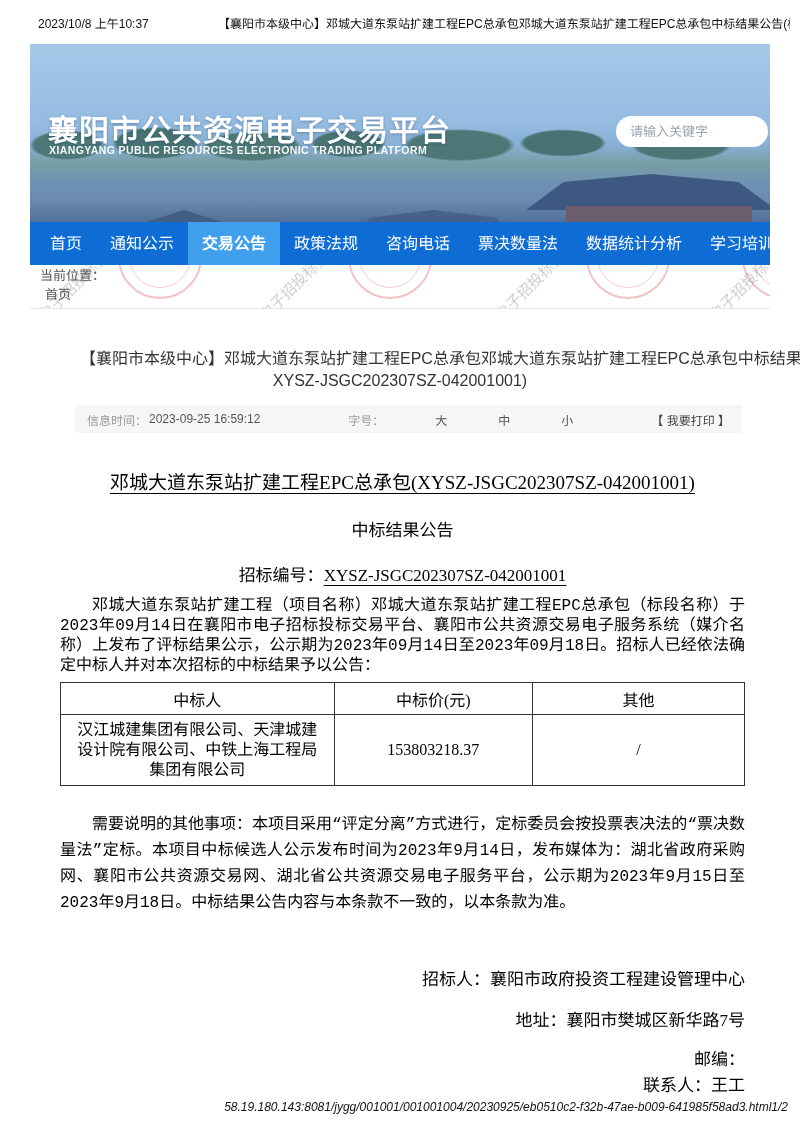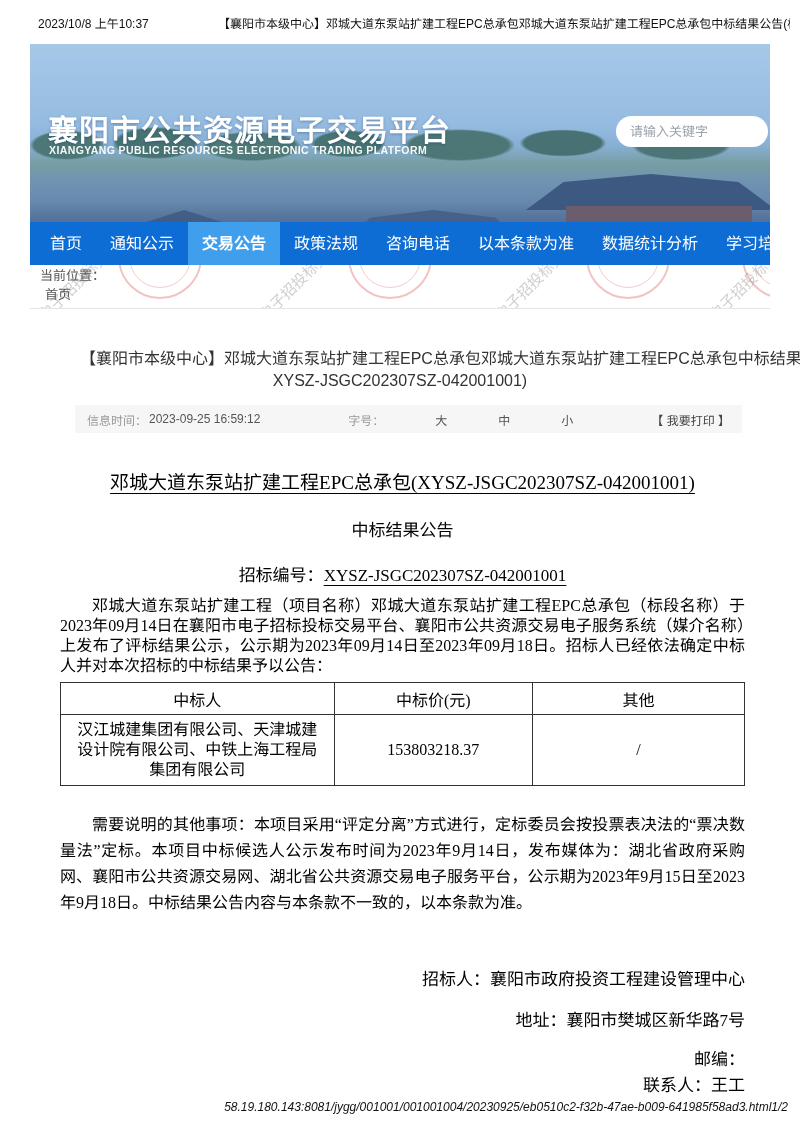--- a/index.html
+++ b/index.html
@@ -82,21 +82,21 @@
   .fs-btn { color:#555; margin-left:7px; cursor:pointer; }
   .print-btn { color:#444; margin-left:34px; cursor:pointer; }
 
   .doc { margin:0 55px 0 60px; font-family:"Liberation Serif", serif; color:#000; }
   .doc-title { margin-top:34px; text-align:center; font-size:19px; text-decoration:underline;
     text-underline-offset:4px; }
   .doc-subtitle { margin-top:22px; text-align:center; font-size:17px; }
   .bid-no-line { margin-top:20px; text-align:center; font-size:17px; }
   .bid-no-line .u { text-decoration:underline; text-underline-offset:4px; }
   .para { margin-top:10px; font-size:16px; line-height:20px; text-indent:2em; text-align:justify;
-    font-family:Liberation Serif, serif; color:#000; }
+    font-family:Liberation Mono, monospace; color:#000; }
   .para.p2 { margin-top:26px; line-height:26px; }
 
   table.award { margin-top:6px; width:100%; border-collapse:collapse; font-size:16px; }
   table.award th, table.award td { border:1px solid #333; text-align:center; font-weight:normal; }
   table.award th { height:32px; padding:2px 12px; }
   table.award td { padding:5px 10px; line-height:20px; }
   .col-winner { width:40%; } .col-price { width:29%; } .col-other { width:31%; }
 
   .contacts { margin:52px 0 0 15px; font-size:17px;text-align:right; }
   .contact-line { line-height:24px; }
@@ -126,21 +126,21 @@
   <div class="site-subtitle">XIANGYANG PUBLIC RESOURCES ELECTRONIC TRADING PLATFORM</div>
   <input class="banner-search" type="text" placeholder="请输入关键字" style="">
 </div>
 
 <div class="nav">
   <div class="nav-item">首页</div>
   <div class="nav-item">通知公示</div>
   <div class="nav-item active">交易公告</div>
   <div class="nav-item">政策法规</div>
   <div class="nav-item">咨询电话</div>
-  <div class="nav-item">以本条款为准</div>
+  <div class="nav-item">票决数量法</div>
   <div class="nav-item">数据统计分析</div>
   <div class="nav-item">学习培训</div>
 </div>
 
 <div class="breadcrumb">
   <div class="wm-seal" style="left:88px"></div>
   <div class="wm-seal" style="left:318px"></div>
   <div class="wm-seal" style="left:556px"></div>
   <div class="wm-seal" style="left:712px"></div>
   <span class="wm-text" style="left:-4px">电子招投标交易</span>

